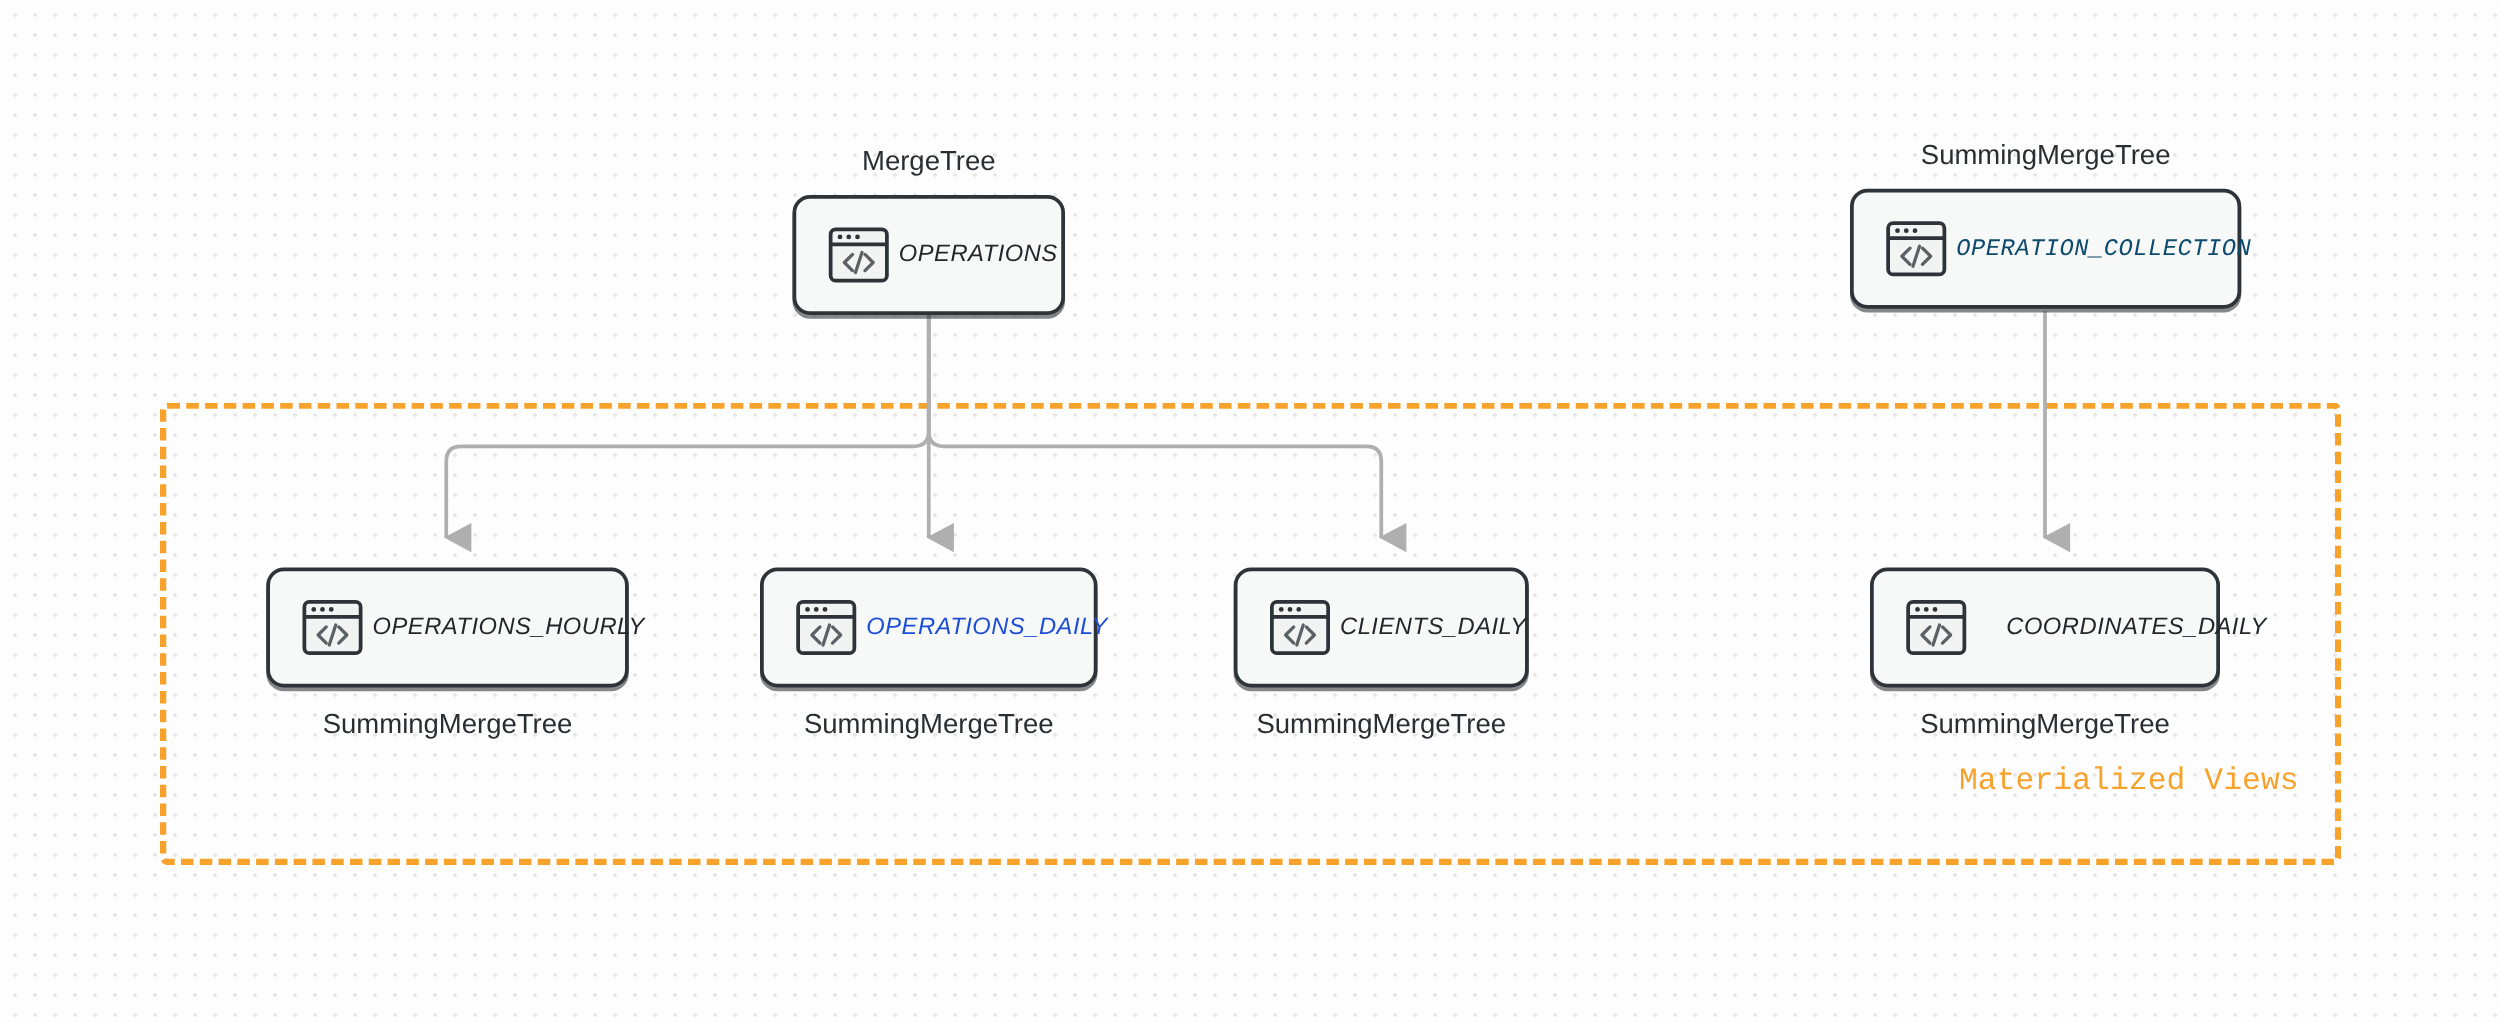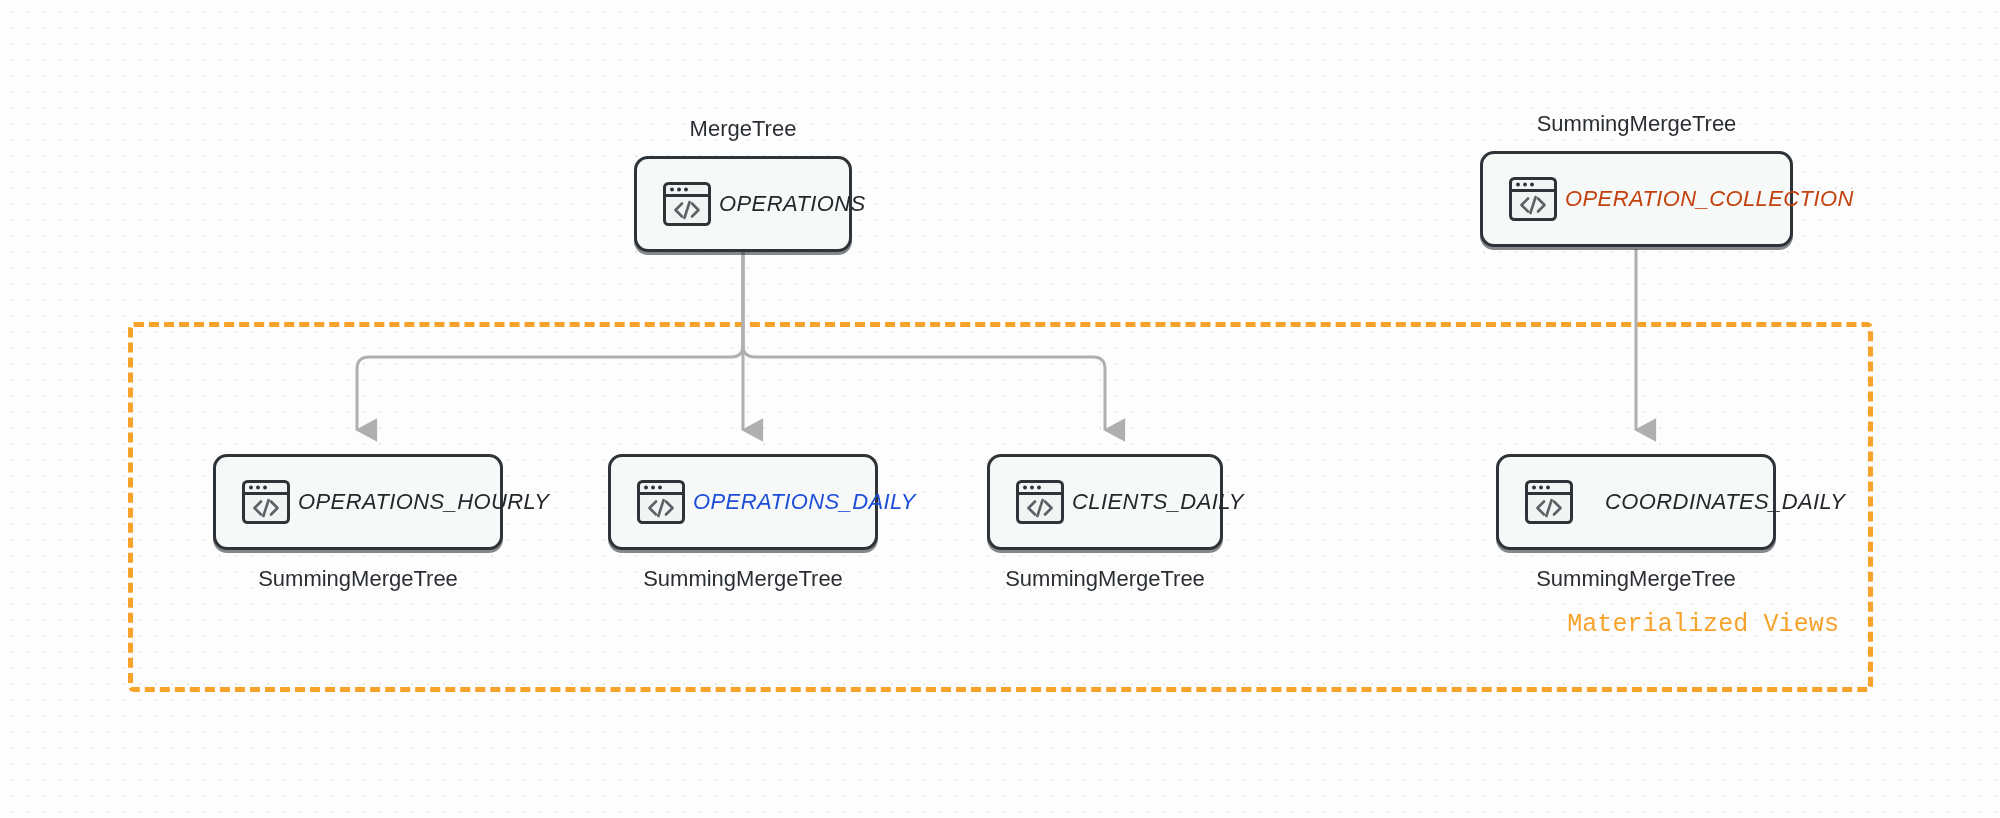--- a/index.html
+++ b/index.html
@@ -61,21 +61,21 @@
   .node-icon {
     flex: 0 0 auto;
     margin-left: 24px;
     width: 52px;
     height: 52px;
   }
   .node-title {
     flex: 1 1 auto;
     text-align: right;
     font-style: italic;
-    font-size: 22px;
+    font-size: 19px;
     color: #23272B;
     letter-spacing: 0.4px;
     padding-right: 18px;
     padding-left: 6px;
     white-space: nowrap;
     font-family: "Liberation Sans", sans-serif;
   }
 
   
   .engine-label {
@@ -130,21 +130,21 @@
         <span class="node-icon"><svg viewBox="0 0 52 52" width="52" height="52">
             <rect x="3.5" y="5.5" width="45" height="41" rx="4" ry="4" fill="#F2F3F3" stroke="#2E3338" stroke-width="3"></rect>
             <line x1="3.5" y1="17.5" x2="48.5" y2="17.5" stroke="#2E3338" stroke-width="3"></line>
             <circle cx="11" cy="11.5" r="1.9" fill="#2E3338"></circle>
             <circle cx="18" cy="11.5" r="1.9" fill="#2E3338"></circle>
             <circle cx="25" cy="11.5" r="1.9" fill="#2E3338"></circle>
             <path d="M21 25.5 L14.5 32 L21 38.5" fill="none" stroke="#5C6166" stroke-width="2.6" stroke-linecap="round" stroke-linejoin="round"></path>
             <path d="M31 25.5 L37.5 32 L31 38.5" fill="none" stroke="#5C6166" stroke-width="2.6" stroke-linecap="round" stroke-linejoin="round"></path>
             <line x1="28.6" y1="24" x2="23.4" y2="40" stroke="#5C6166" stroke-width="2.6" stroke-linecap="round"></line>
           </svg></span>
-        <span class="node-title" style="color: #c2410c;">OPERATION_COLLECTION</span>
+        <span class="node-title" style="color: #0c4a6e; font-family: Liberation Mono, monospace;">OPERATION_COLLECTION</span>
       </div>
       <div class="engine-label" style="left: 1636.5px; transform: translateX(-50%); top: 111px;">SummingMergeTree</div>
       <div class="node" style="left: 213px; top: 454px; width: 290px; height: 96px; background: rgb(247, 248, 248); border-color: rgb(46, 51, 56);">
         <span class="node-icon"><svg viewBox="0 0 52 52" width="52" height="52">
             <rect x="3.5" y="5.5" width="45" height="41" rx="4" ry="4" fill="#F2F3F3" stroke="#2E3338" stroke-width="3"></rect>
             <line x1="3.5" y1="17.5" x2="48.5" y2="17.5" stroke="#2E3338" stroke-width="3"></line>
             <circle cx="11" cy="11.5" r="1.9" fill="#2E3338"></circle>
             <circle cx="18" cy="11.5" r="1.9" fill="#2E3338"></circle>
             <circle cx="25" cy="11.5" r="1.9" fill="#2E3338"></circle>
             <path d="M21 25.5 L14.5 32 L21 38.5" fill="none" stroke="#5C6166" stroke-width="2.6" stroke-linecap="round" stroke-linejoin="round"></path>

